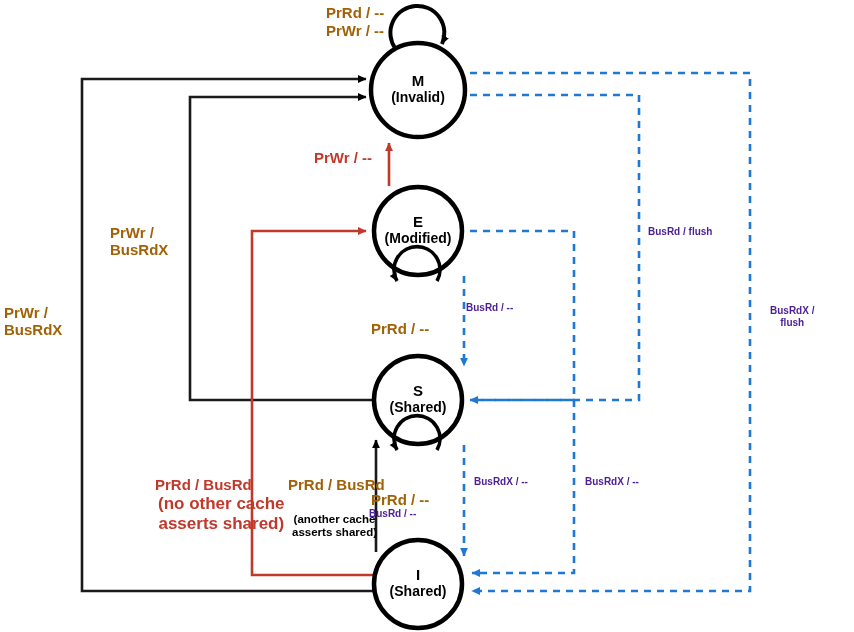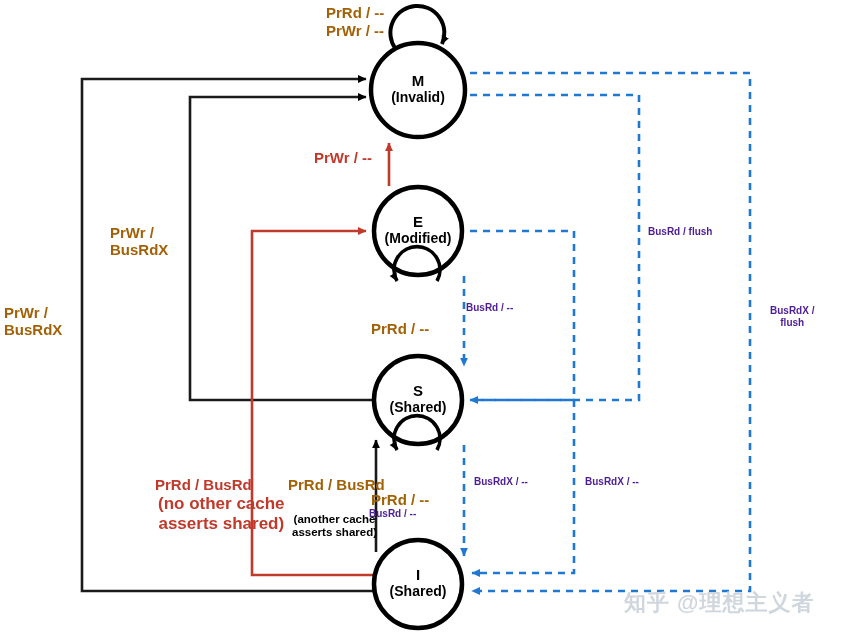--- a/index.html
+++ b/index.html
@@ -141,15 +141,14 @@
   <div class="lbl blu" style="left:466px;top:302px;">BusRd / --</div>
 
   <div class="lbl blu" style="left:648px;top:226px;">BusRd / flush</div>
 
   <div class="lbl blu" style="left:770px;top:305px;text-align:center;">BusRdX /
 flush</div>
 
   <div class="lbl blu" style="left:474px;top:476px;">BusRdX / --</div>
   <div class="lbl blu" style="left:585px;top:476px;">BusRdX / --</div>
 
-  <div class="wm" style="left:624px;top:588px;">知乎 @理想主义者</div>
 
 </div>
 
 </body></html>

